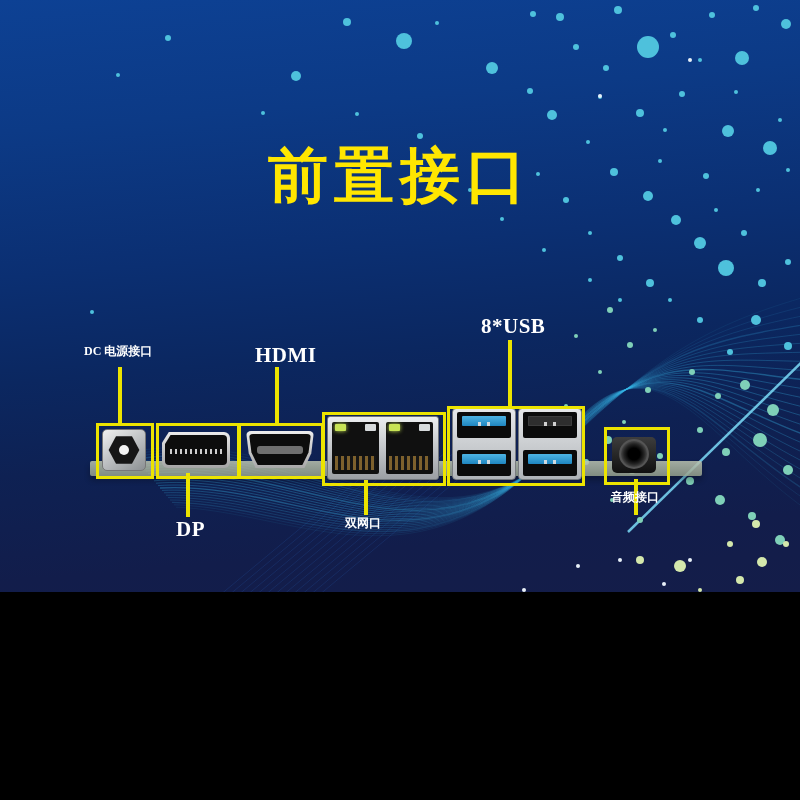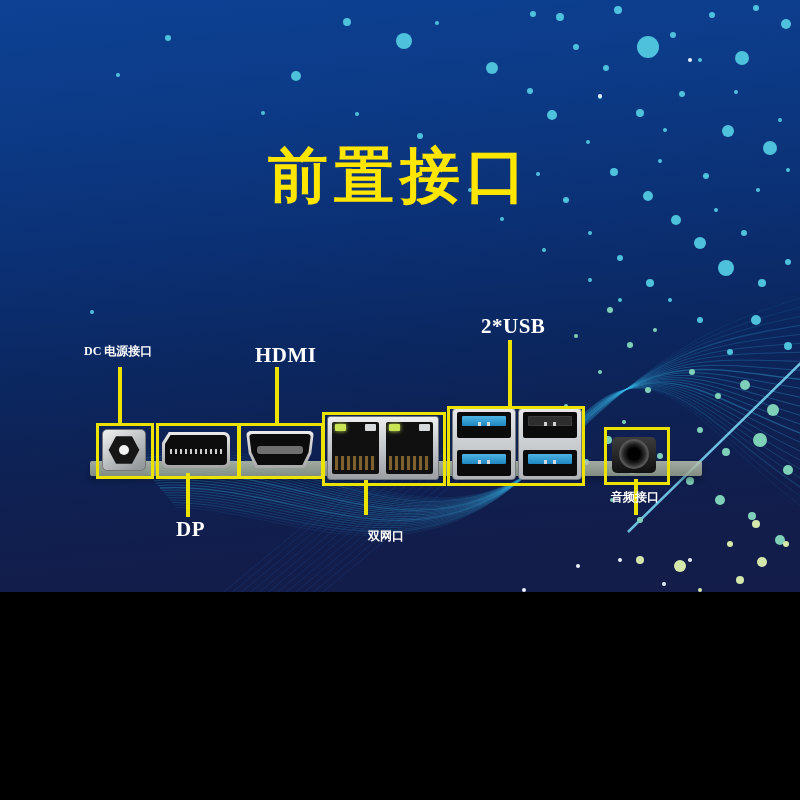--- a/index.html
+++ b/index.html
@@ -352,18 +352,18 @@
 
   <div class="stem" style="left:118px;top:367px;height:56px;"></div>
   <div class="stem" style="left:275px;top:367px;height:56px;"></div>
   <div class="stem" style="left:508px;top:340px;height:66px;"></div>
   <div class="stem" style="left:186px;top:473px;height:44px;"></div>
   <div class="stem" style="left:364px;top:480px;height:35px;"></div>
   <div class="stem" style="left:634px;top:479px;height:36px;"></div>
 
   <div class="port-label cjk" style="left:84px;top:343px;">DC 电源接口</div>
   <div class="port-label latin" style="left:255px;top:343px;">HDMI</div>
-  <div class="port-label latin" style="left:481px;top:314px;">2*USB</div>
+  <div class="port-label latin" style="left:481px;top:314px;">8*USB</div>
   <div class="port-label latin" style="left:176px;top:517px;text-align:center;">DP</div>
-  <div class="port-label cjk" style="left:345px;top:528px;margin-left:23px;">双网口</div>
+  <div class="port-label cjk" style="left:345px;top:515px;">双网口</div>
   <div class="port-label cjk" style="left:611px;top:489px;">音频接口</div>
 
 </div>
 
 </body></html>

